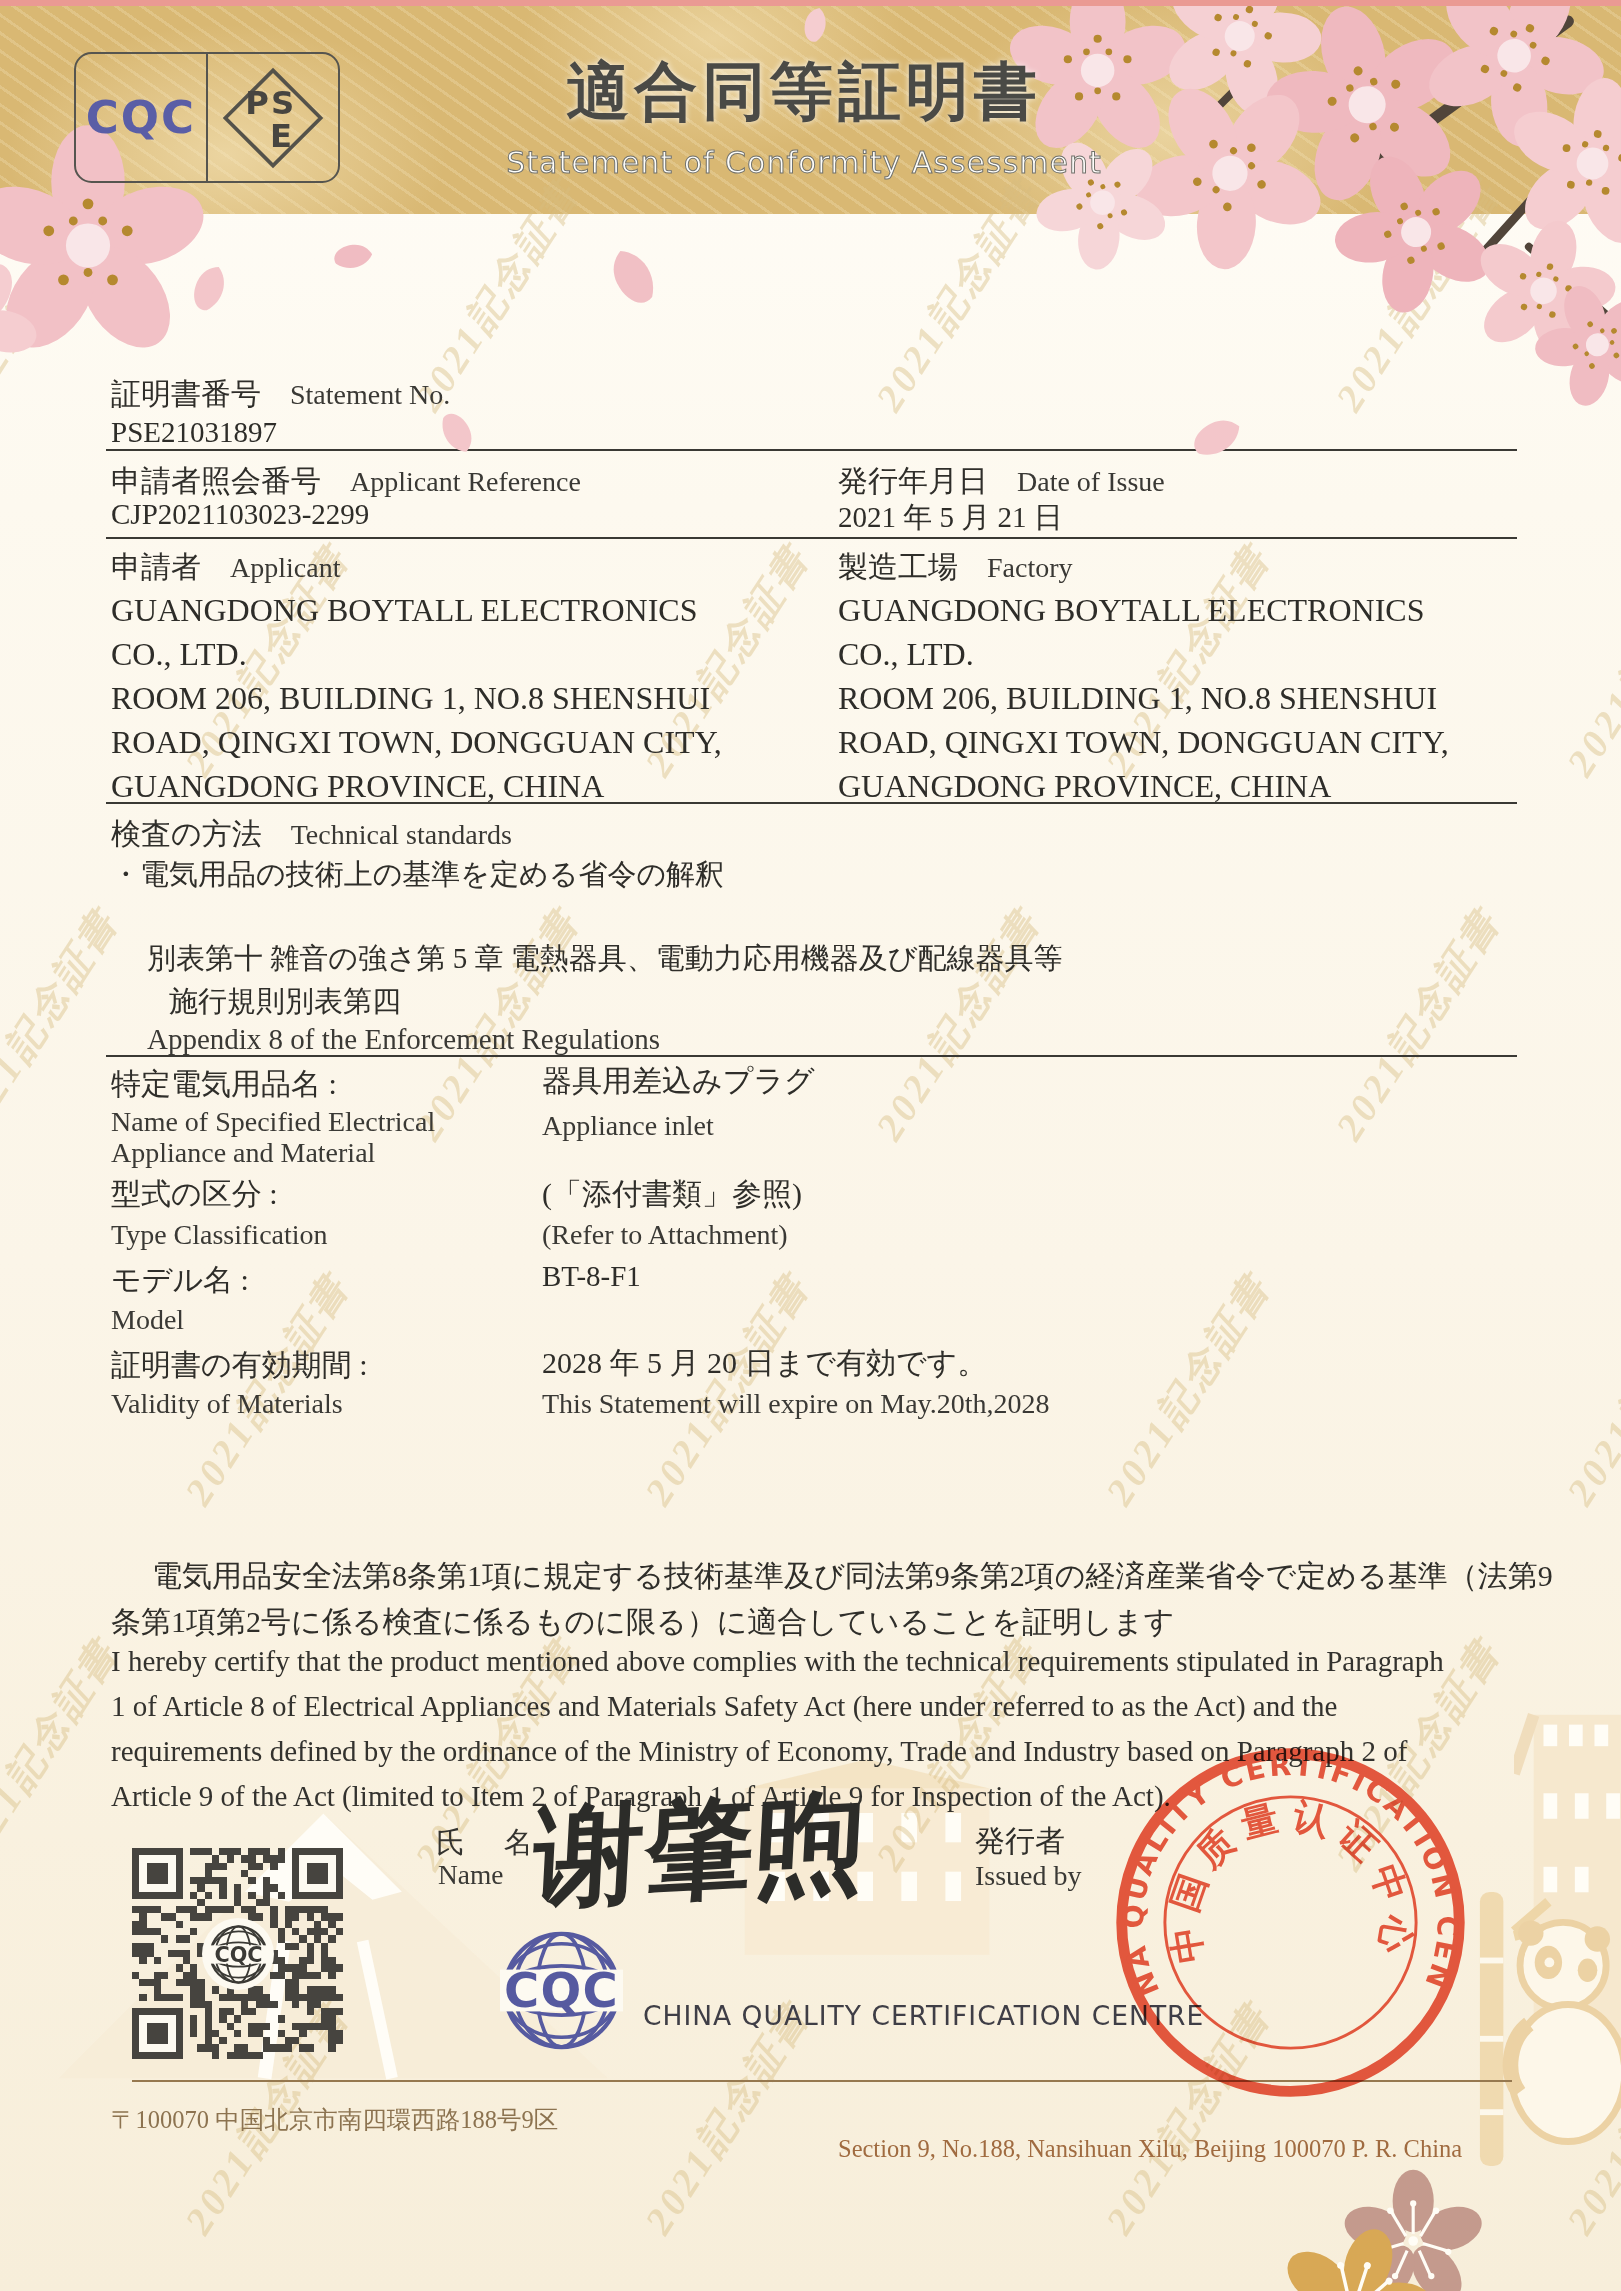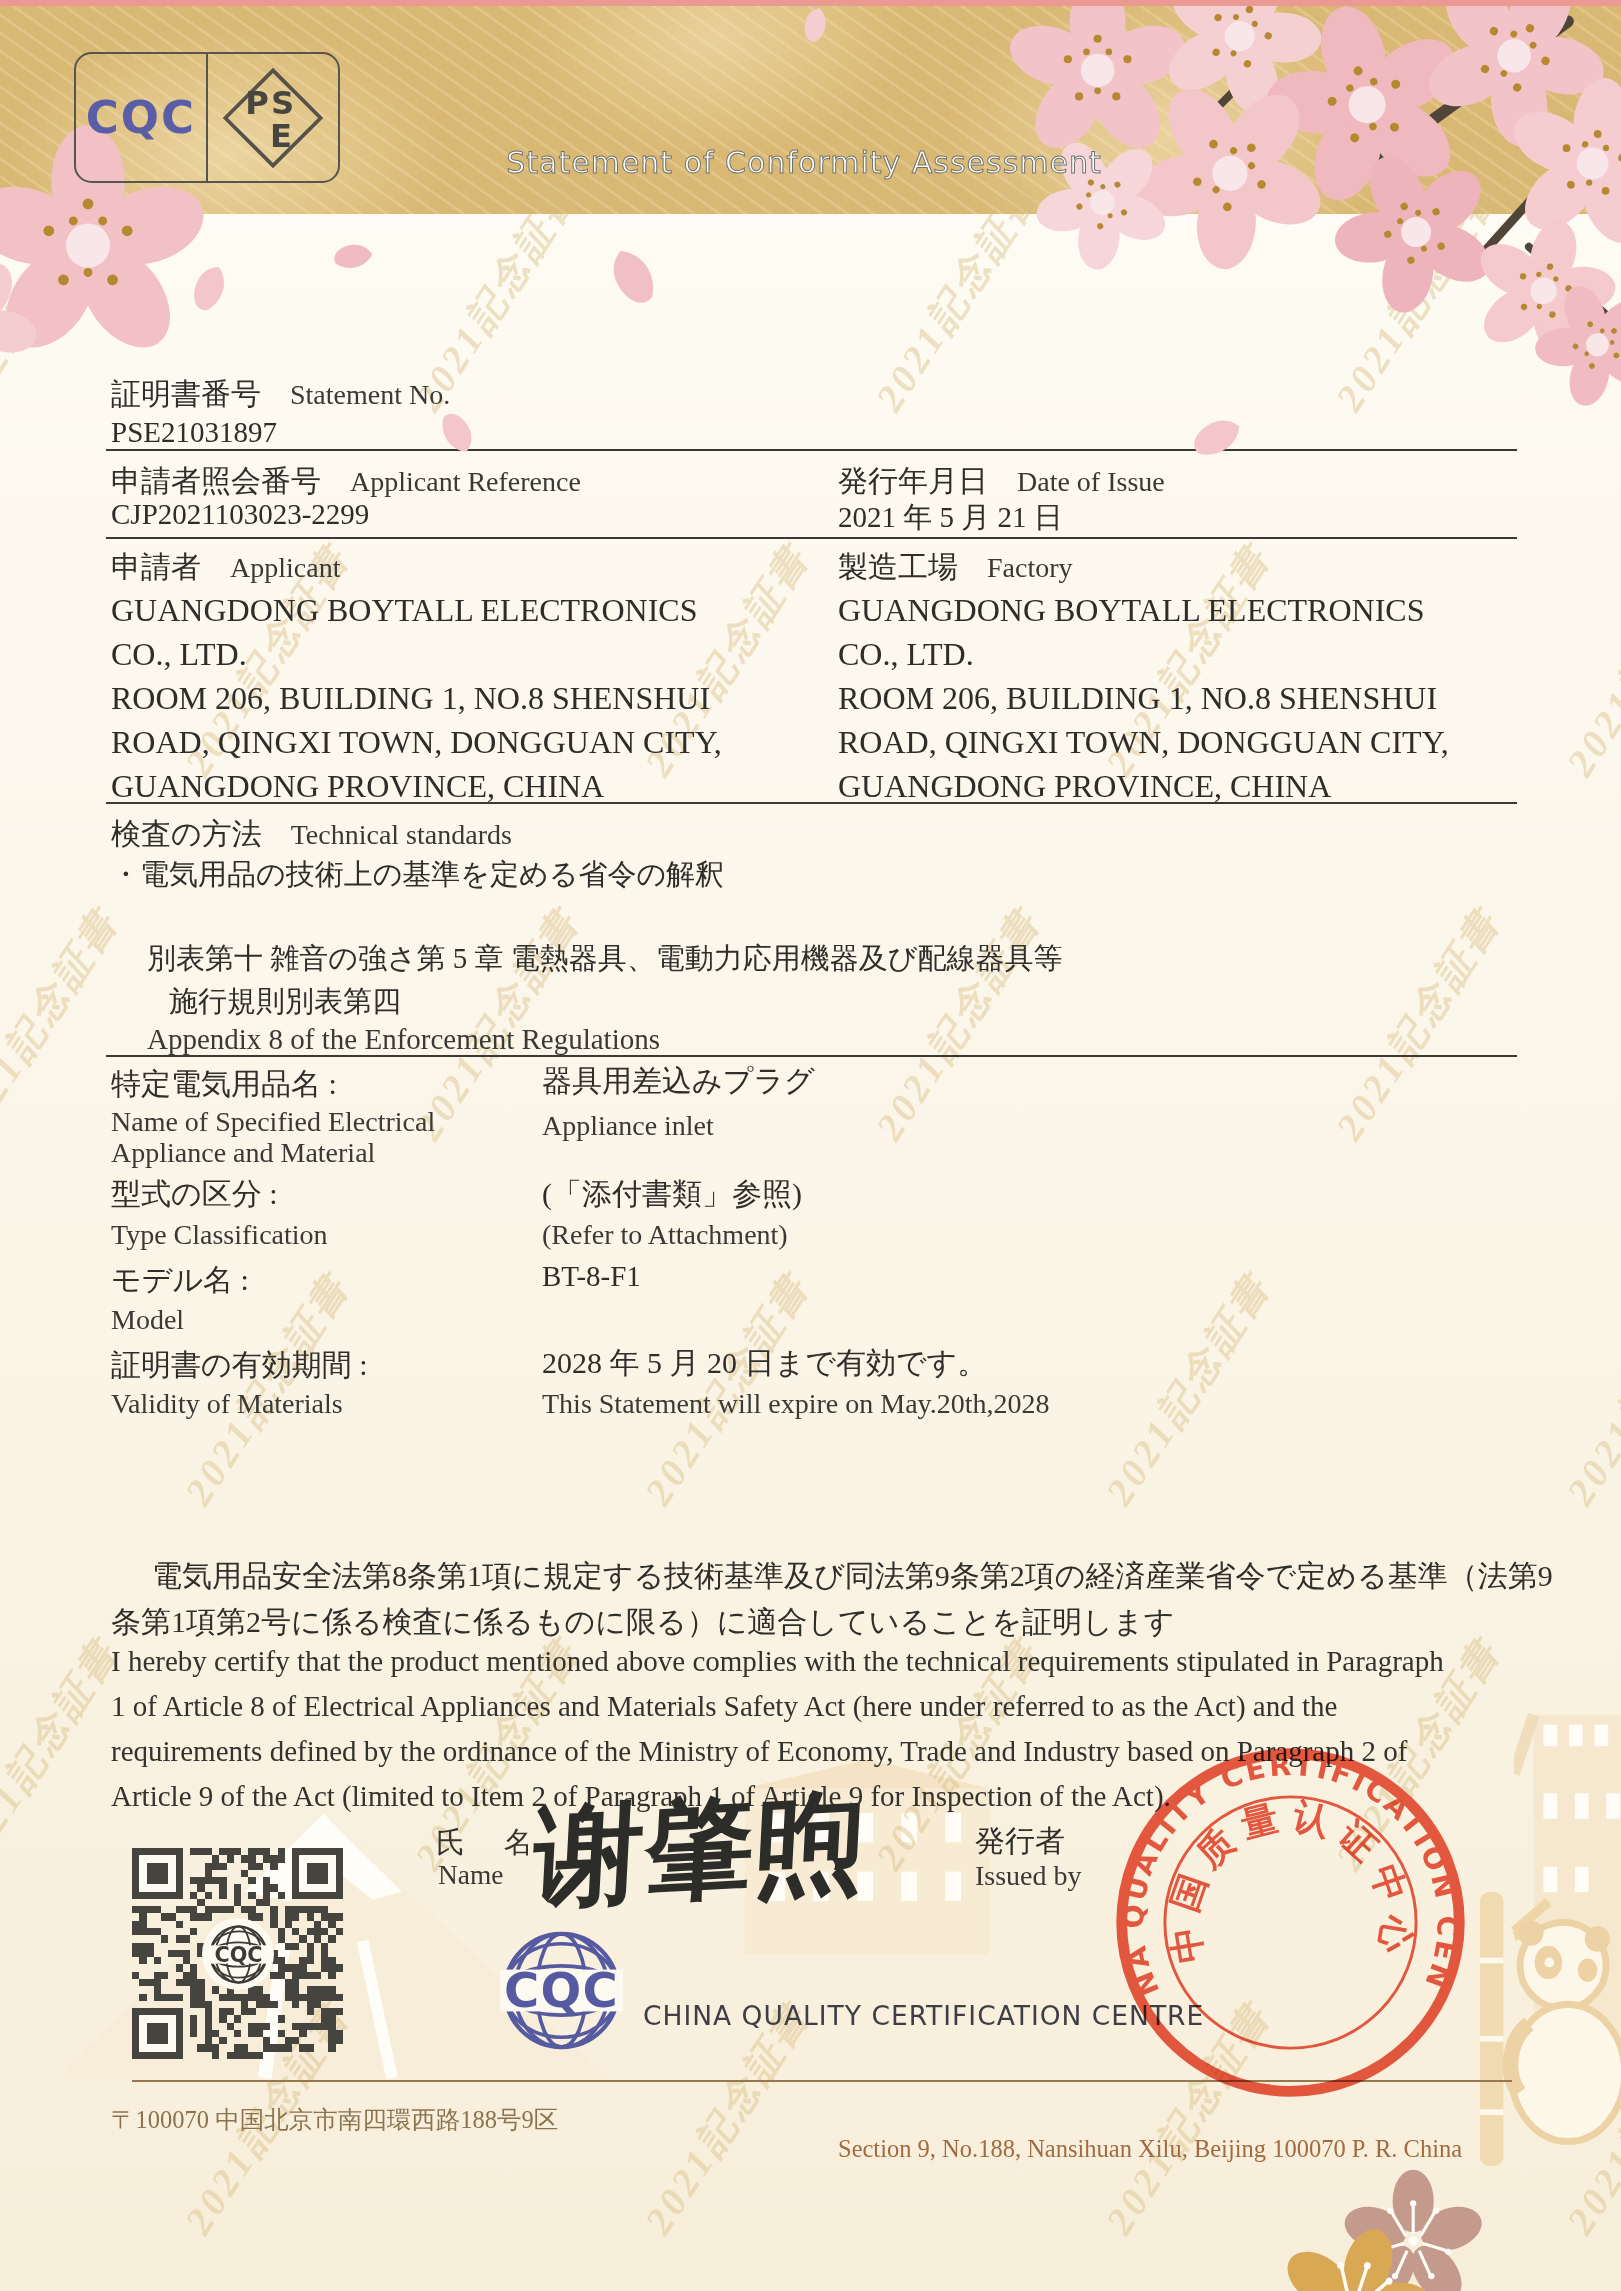--- a/index.html
+++ b/index.html
@@ -232,20 +232,21 @@
     </div>
     <div class="logo-cell">
       <svg width="110" height="110" viewBox="0 0 150 150">
         <polygon points="75,10 140,75 75,140 10,75" fill="none" stroke="#54524a" stroke-width="5"></polygon>
         <text x="72" y="70" text-anchor="middle" font-size="44" font-weight="bold" fill="#474540" font-family="DejaVu Sans, sans-serif" letter-spacing="3">PS</text>
         <text x="86" y="114" text-anchor="middle" font-size="44" font-weight="bold" fill="#474540" font-family="DejaVu Sans, sans-serif">E</text>
       </svg>
     </div>
   </div>
 
+  <div class="title-jp">適合同等証明書</div>
   <div class="title-en">Statement of Conformity Assessment</div>
 
   <svg class="abs flowers" style="left:980px;top:-7.8px" width="641" height="439" viewBox="0 0 654 448">
     <g stroke="#51453a" stroke-linecap="round" fill="none">
       <path d="M600,30 L380,190" stroke-width="12"></path>
       <path d="M645,120 L510,270" stroke-width="9"></path>
       <path d="M310,50 L210,150" stroke-width="8"></path>
       <path d="M560,260 L640,330" stroke-width="8"></path>
     </g>
     <use href="#blossom" x="-50" y="-50" width="100" height="100" transform="translate(120,80) scale(1.9)" style="color:#f2c3c8"></use>

